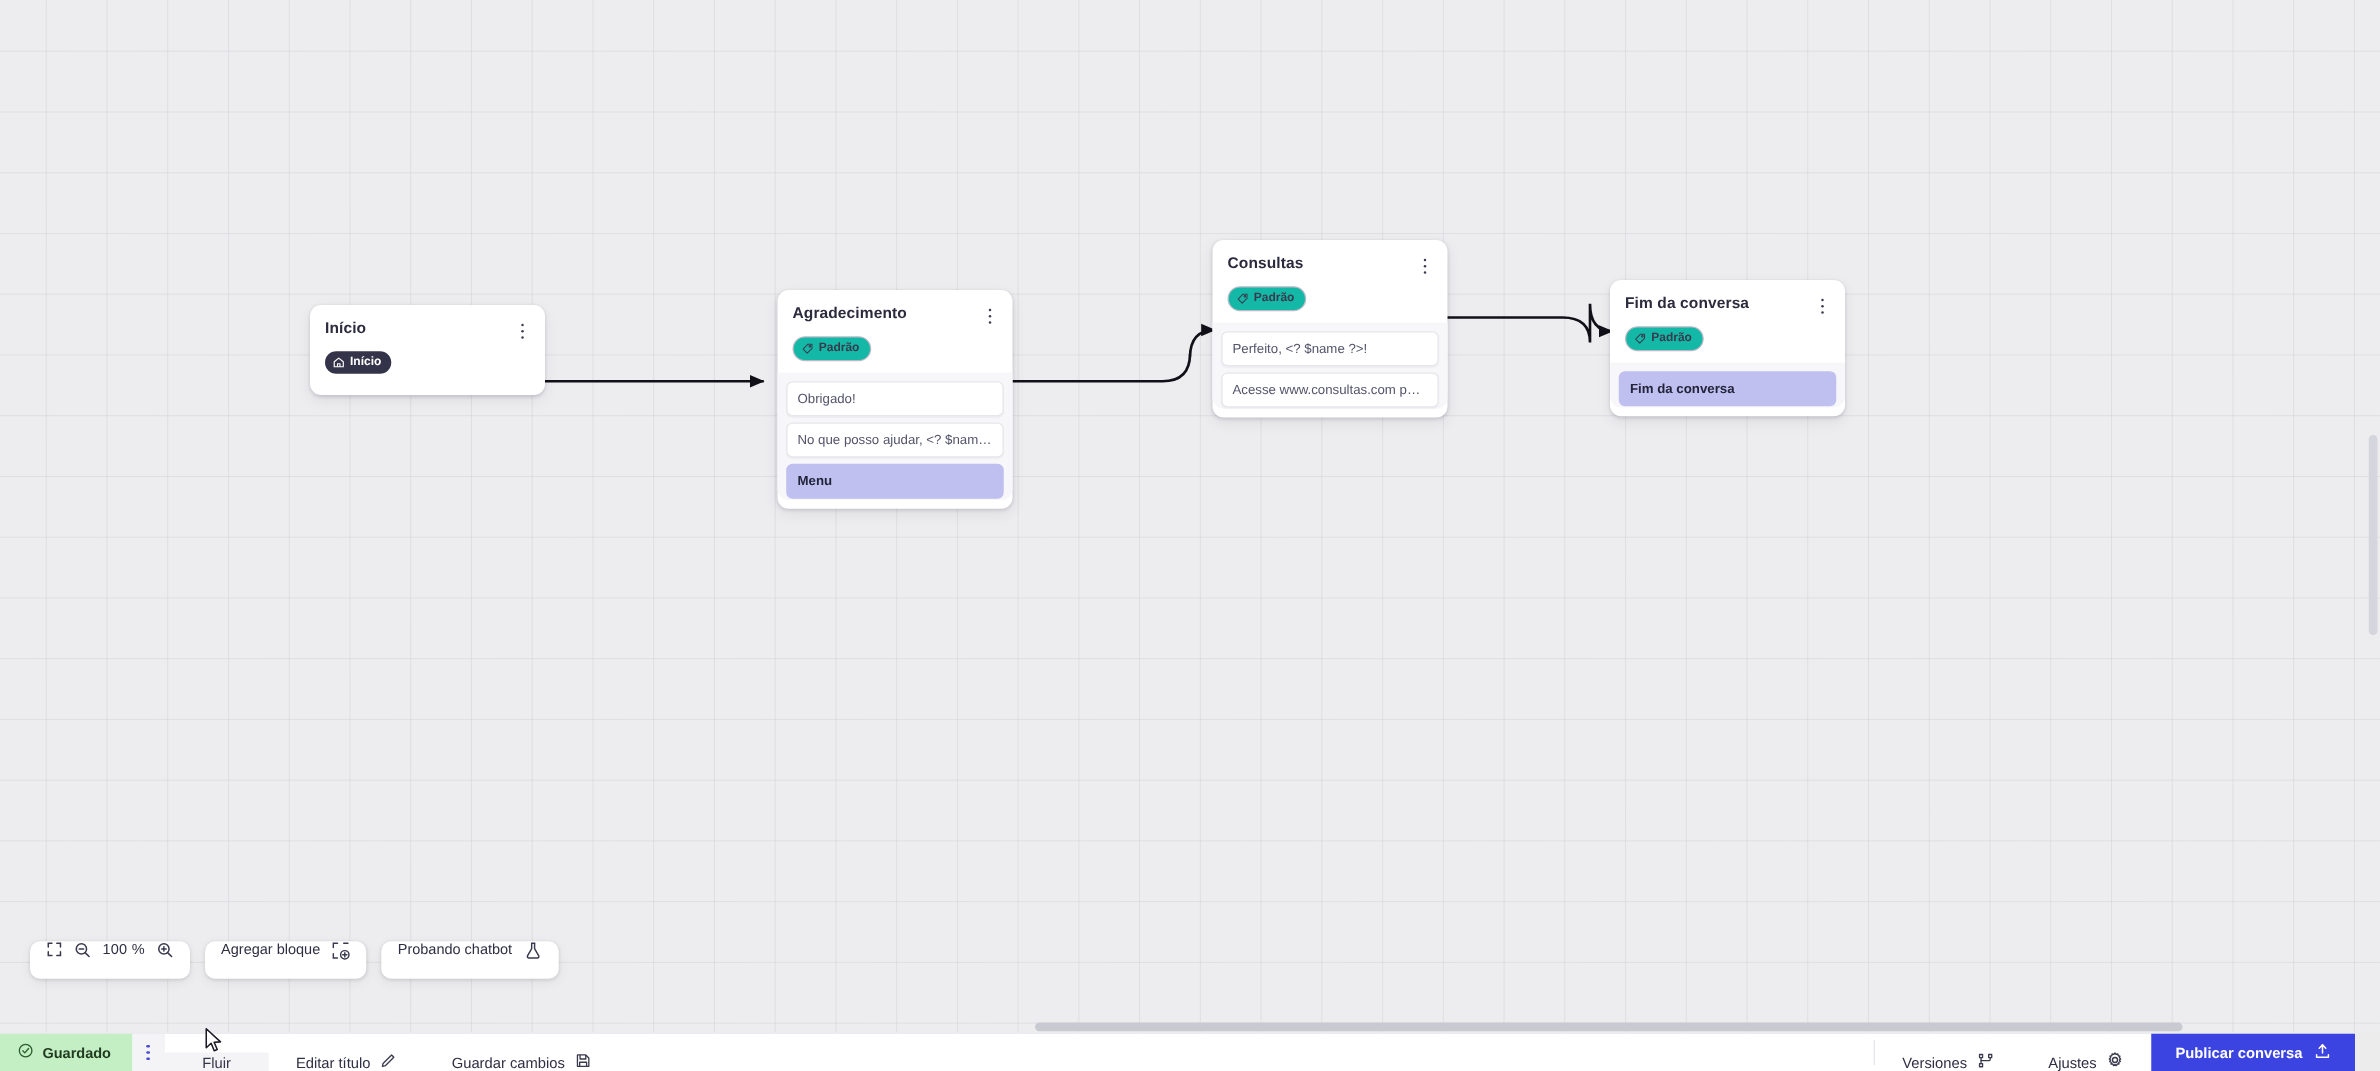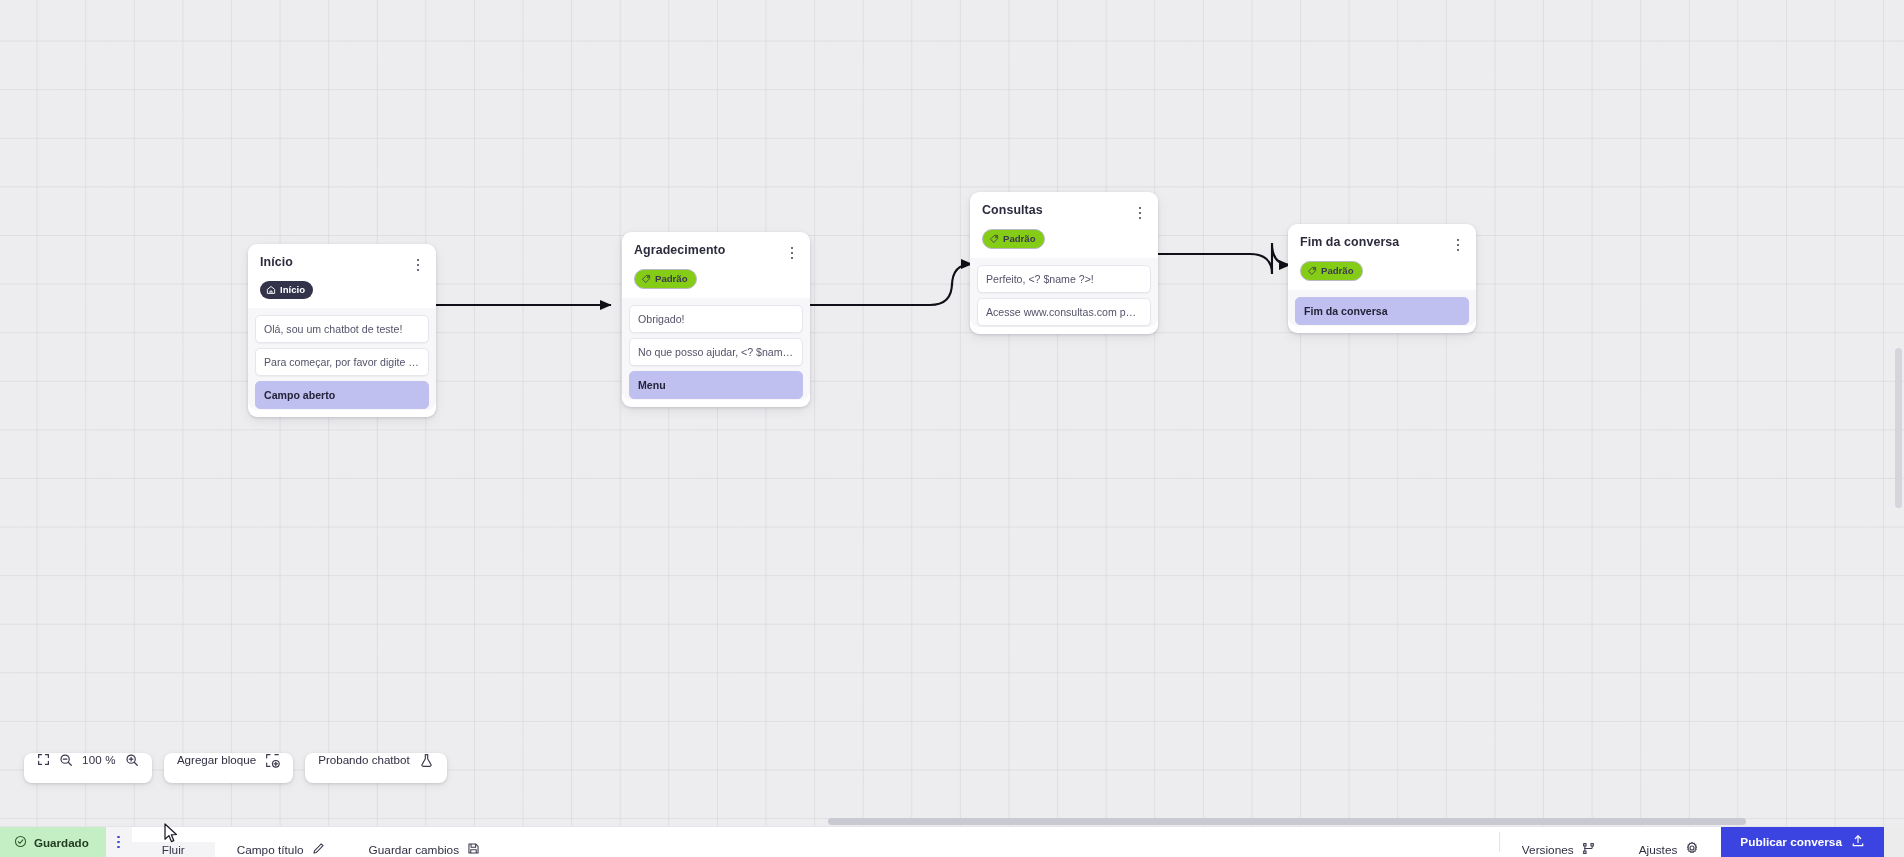--- a/index.html
+++ b/index.html
@@ -50,21 +50,21 @@
   }
   .kebab i { width: 2.6px; height: 2.6px; border-radius: 50%; background: #3c3c52; display: block; }
 
   .badge-row { padding: 7px 12px 9px 12px; }
   .badge {
     display: inline-flex; align-items: center; gap: 4px;
     font-size: 9.6px; font-weight: bold; line-height: 1;
     border-radius: 999px; padding: 4px 8px 4px 6px;
   }
   .badge.start { background: #33344a; color: #ffffff; }
-  .badge.default { background: #84cc16; color: #3a3a4e; border: 1px solid #b9b9c6; }
+  .badge.default { background: #14b8a6; color: #3a3a4e; border: 1px solid #b9b9c6; }
   .badge svg { display: block; }
 
   .rows { padding: 0 7px; display: flex; flex-direction: column; gap: 5px; }
   .row {
     font-size: 10.6px; color: #53536a;
     background: #ffffff;
     border: 1px solid #e6e6ec;
     border-radius: 5px;
     padding: 6px 8px;
     white-space: nowrap; overflow: hidden; text-overflow: ellipsis;
@@ -175,27 +175,20 @@
     <div class="badge-row">
       <span class="badge start">
         <span>
           <svg width="10" height="10" viewBox="0 0 16 16" fill="none" stroke="#ffffff" stroke-width="1.5" stroke-linejoin="round">
             <path d="M2.2 7 L8 2.4 L13.8 7 L13.8 13.4 L2.2 13.4 Z"></path>
             <path d="M6.4 13.4 L6.4 9.6 L9.6 9.6 L9.6 13.4"></path>
           </svg>
         </span>
         <span>Início</span>
       </span>
-    </div>
-    <div class="node-body-bg">
-      <div class="rows">
-        <div class="row">Olá, sou um chatbot de teste!</div>
-        <div class="row">Para começar, por favor digite o ...</div>
-        <div class="row highlight">Campo aberto</div>
-      </div>
     </div>
   </div>
 
   <div class="node" style="left:622px; top:232px;">
     <div class="node-head">
       <span class="node-title">Agradecimento</span>
       <span class="kebab">
           <i></i>
           <i></i>
           <i></i>
@@ -355,21 +348,21 @@
       <i></i>
       <i></i>
       <i></i>
     </div>
 
   <div class="sb-item tabact">
     <span>Fluir</span>
   </div>
 
   <div class="sb-item">
-    <span>Campo título</span>
+    <span>Editar título</span>
     <span>
       <svg width="13" height="13" viewBox="0 0 16 16" fill="none" stroke="#3a3a4e" stroke-width="1.3" stroke-linecap="round" stroke-linejoin="round">
         <path d="M11.4 2.4 L13.6 4.6 L5.2 13 L2.4 13.6 L3 10.8 Z"></path>
       </svg>
     </span>
   </div>
 
   <div class="sb-item">
     <span>Guardar cambios</span>
     <span>

